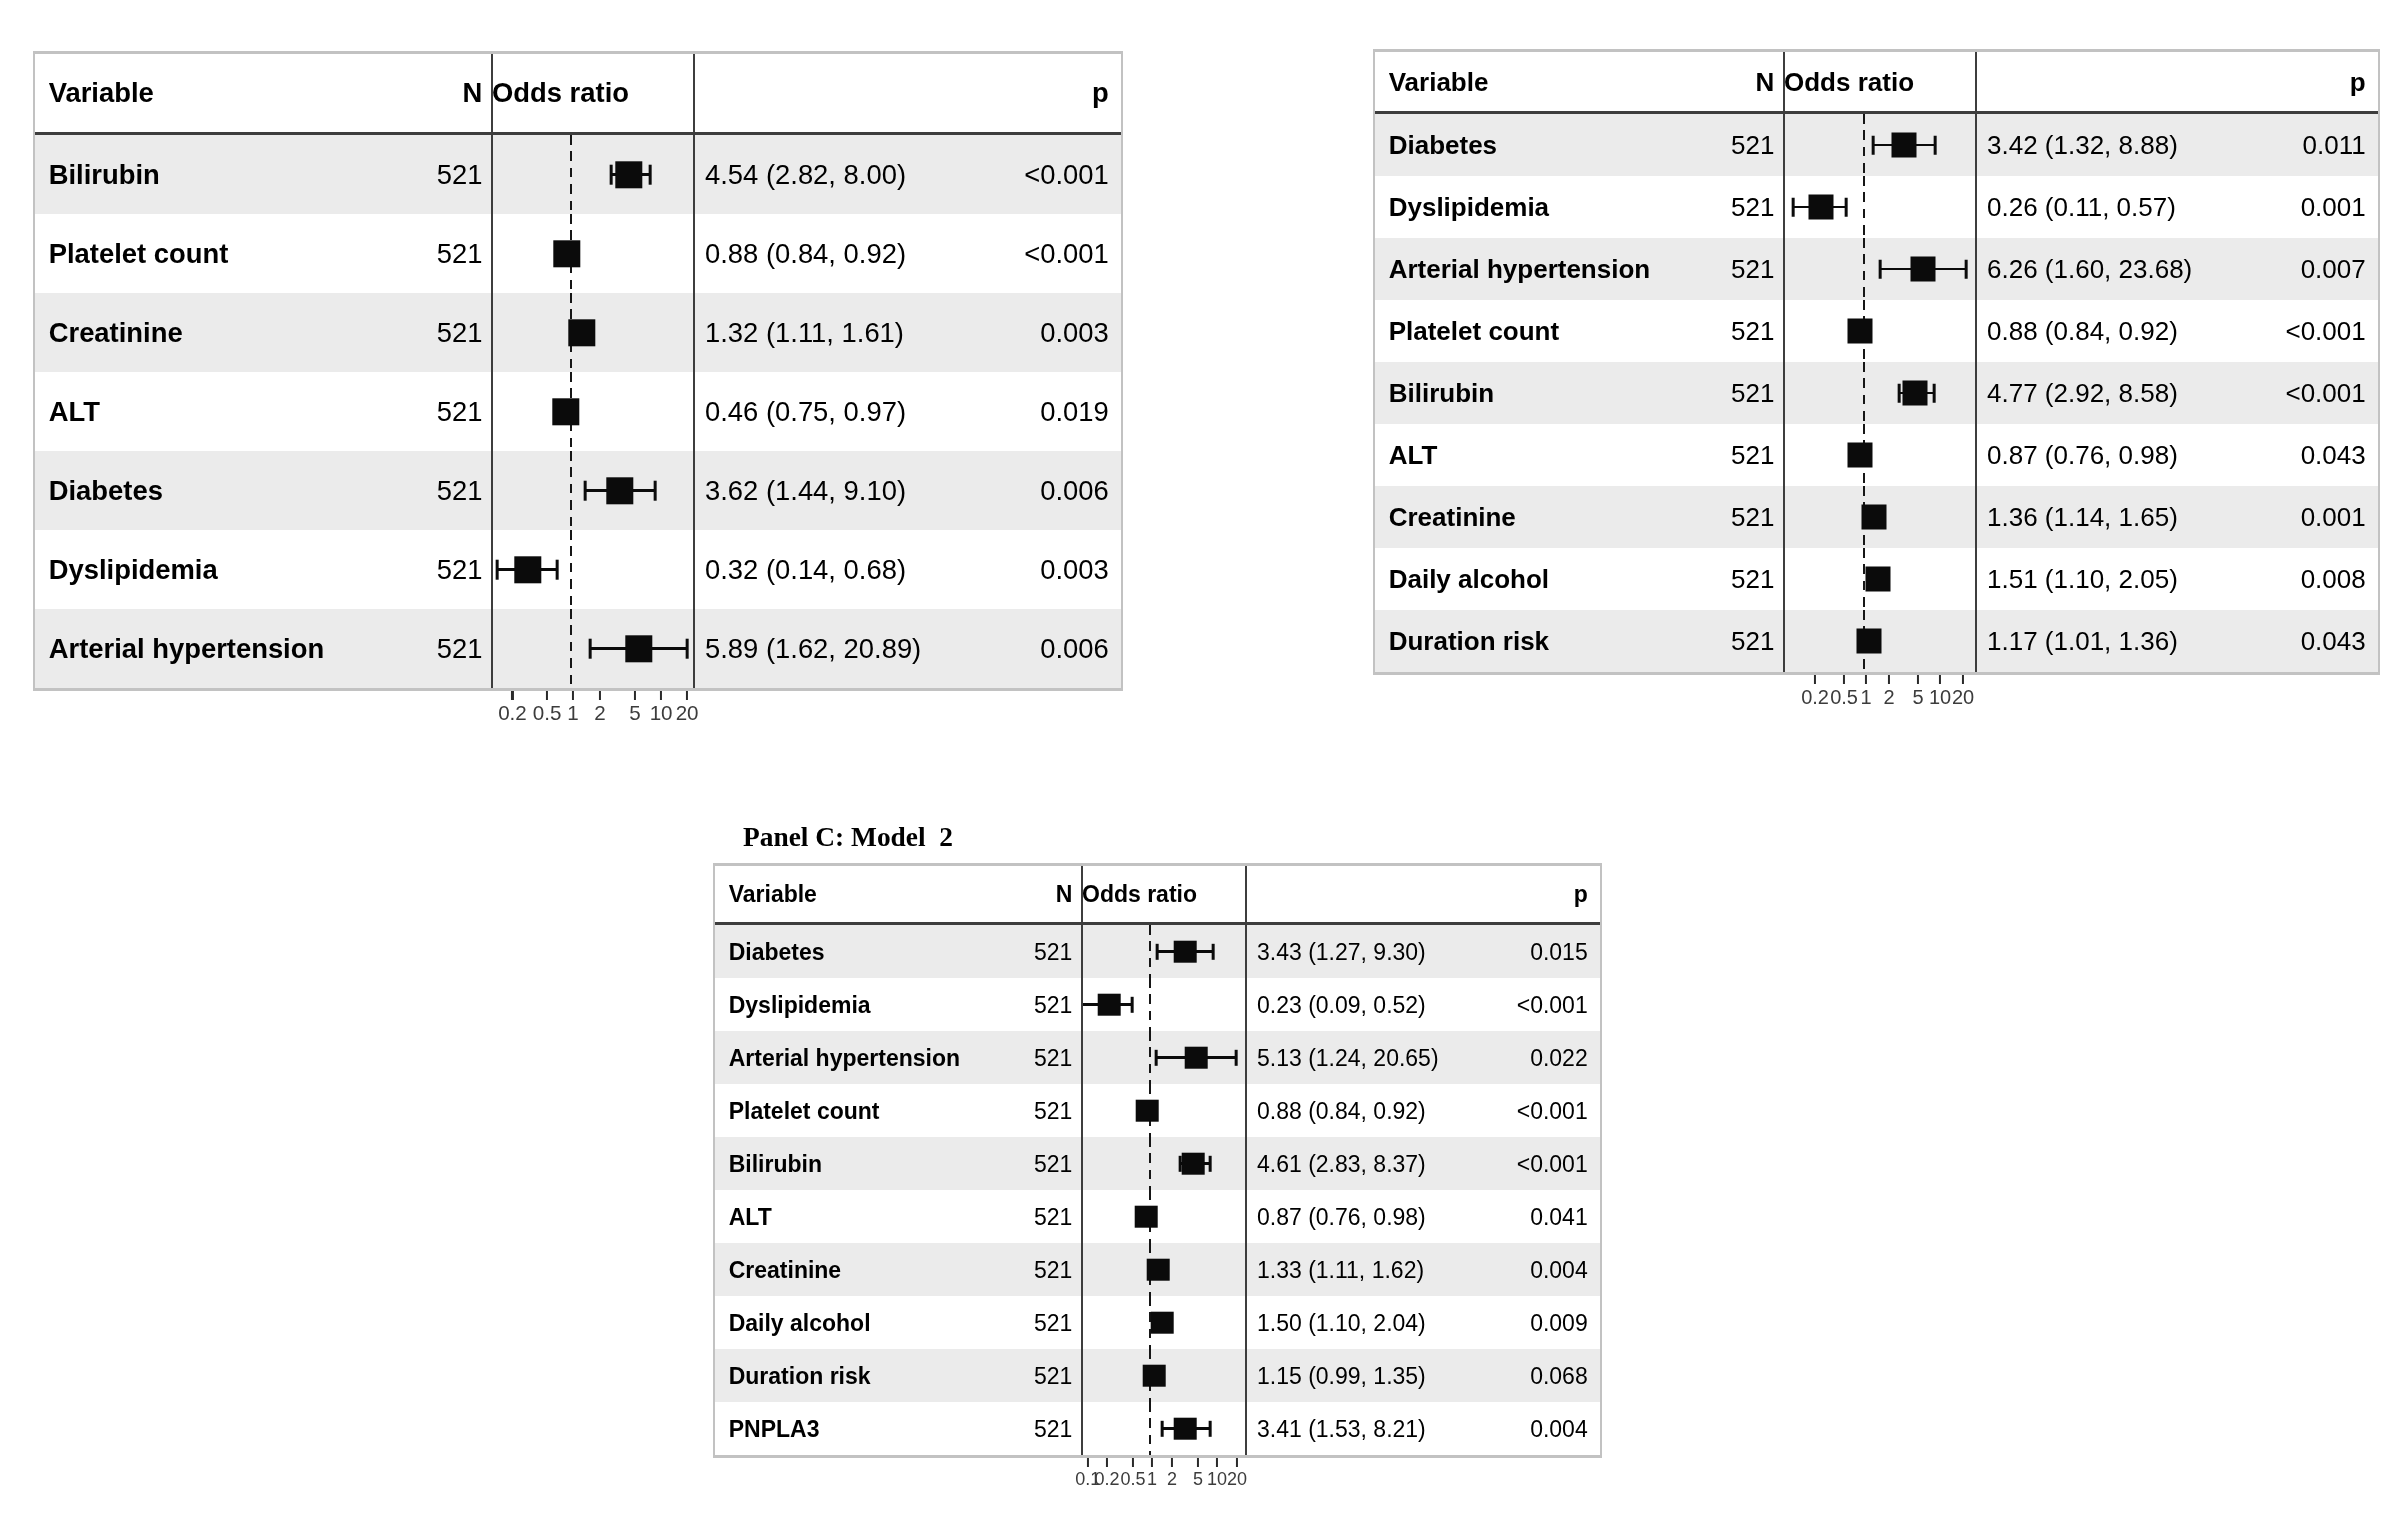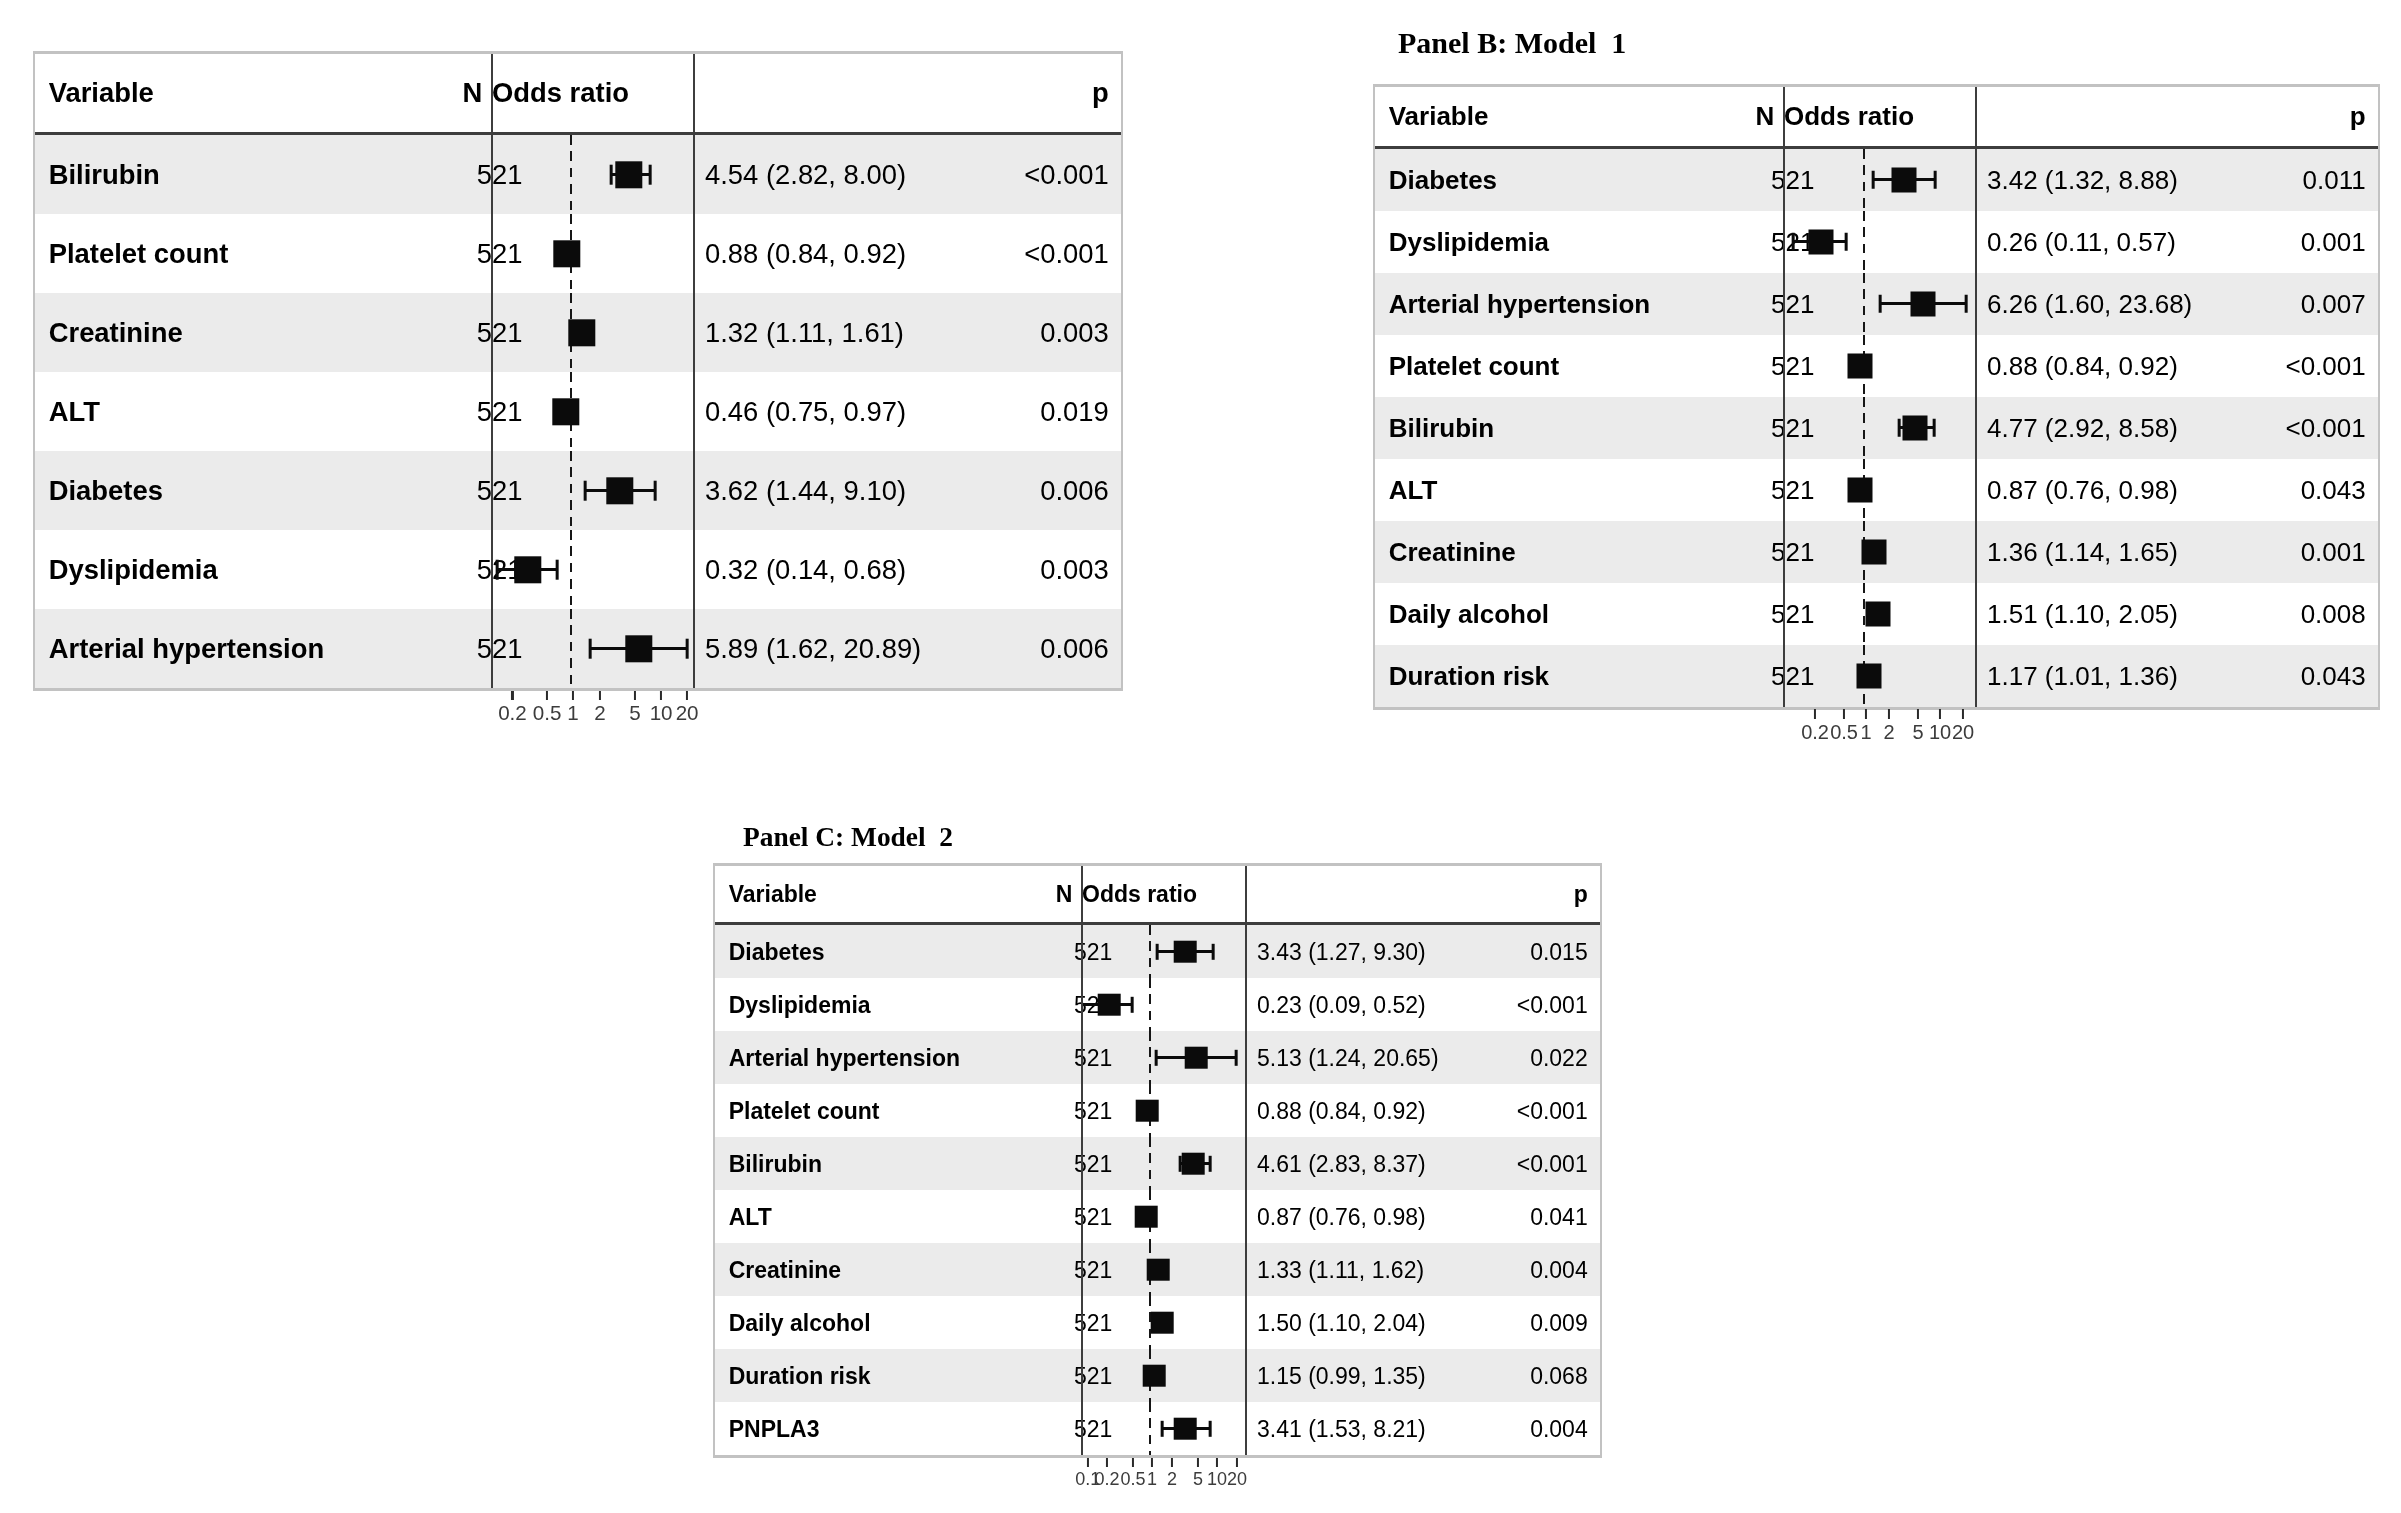--- a/index.html
+++ b/index.html
@@ -26,21 +26,21 @@
   .fhead{position:relative;height:var(--headH);border-bottom:3.4px solid var(--c-rule);background:#fff;}
   .hcell{position:absolute;top:50%;transform:translateY(-50%);font-size:var(--font);font-weight:700;line-height:1;white-space:nowrap;}
   .h-var{left:13.7px;}
   .h-n{left:0;width:calc(var(--sec1) - 9.6px);text-align:right;}
   .h-or{left:var(--sec1);width:var(--plot);text-align:left;}
   .h-p{right:12.3px;text-align:right;}
   .frow{position:relative;height:var(--rowH);background:#fff;text-decoration:underline;}
   .frow.stripe{background:var(--c-stripe);}
   .cell{position:absolute;top:50%;transform:translateY(-50%);font-size:var(--font);line-height:1;white-space:nowrap;}
   .c-var{left:13.7px;font-weight:700;}
-  .c-n{left:0;width:calc(var(--sec1) - 9.6px);text-align:right;padding-left:40px;}
+  .c-n{left:0;width:calc(var(--sec1) - 9.6px);text-align:right;}
   .c-est{left:calc(var(--sec1) + var(--plot) + 11px);}
   .c-p{right:12.3px;text-align:right;}
   .c-plot{position:absolute;left:var(--sec1);top:0;width:var(--plot);height:100%;}
   .refline{
     position:absolute;top:0;bottom:0;width:2.1px;transform:translateX(-1px);z-index:1;
     background:repeating-linear-gradient(to bottom,#161616 0 9.6px,transparent 9.6px 16.4px);
   }
   .wh{position:absolute;top:50%;height:2.7px;margin-top:-1.4px;background:var(--c-marker);z-index:2;}
   .cap{position:absolute;top:50%;width:2.7px;background:var(--c-marker);transform:translate(-50%,-50%);z-index:2;}
   .mk{position:absolute;top:50%;background:var(--c-marker);transform:translate(-50%,-50%);z-index:3;}
@@ -167,21 +167,20 @@
         <div class="ticklab" style="left: 141px;">5</div>
         <div class="tick" style="left: 167px;"></div>
         <div class="ticklab" style="left: 167px;">10</div>
         <div class="tick" style="left: 193px;"></div>
         <div class="ticklab" style="left: 193px;">20</div>
       </div>
   </div>
 </section>
 
 <section class="panel" id="panel1" style="left: 1373px; top: 26px; --w: 1003px; --sec1: 409px; --plot: 192px; --headH: 59px; --rowH: 62px; --font: 26px; --axisF: 20px; --titleF: 30px; --tableDY: 23px;">
-  <h2 class="panel-title" style="margin-left: 25px;">Panel B: Model  1</h2>
   <div class="ftable">
     <div class="vline vl1" style="left: 409px;"></div>
     <div class="vline vl2" style="left: 601px;"></div>
     <div class="fhead">
       <span class="hcell h-var">Variable</span>
       <span class="hcell h-n">N</span>
       <span class="hcell h-or">Odds ratio</span>
       <span class="hcell h-p">p</span>
     </div>
     <div class="fbody">

